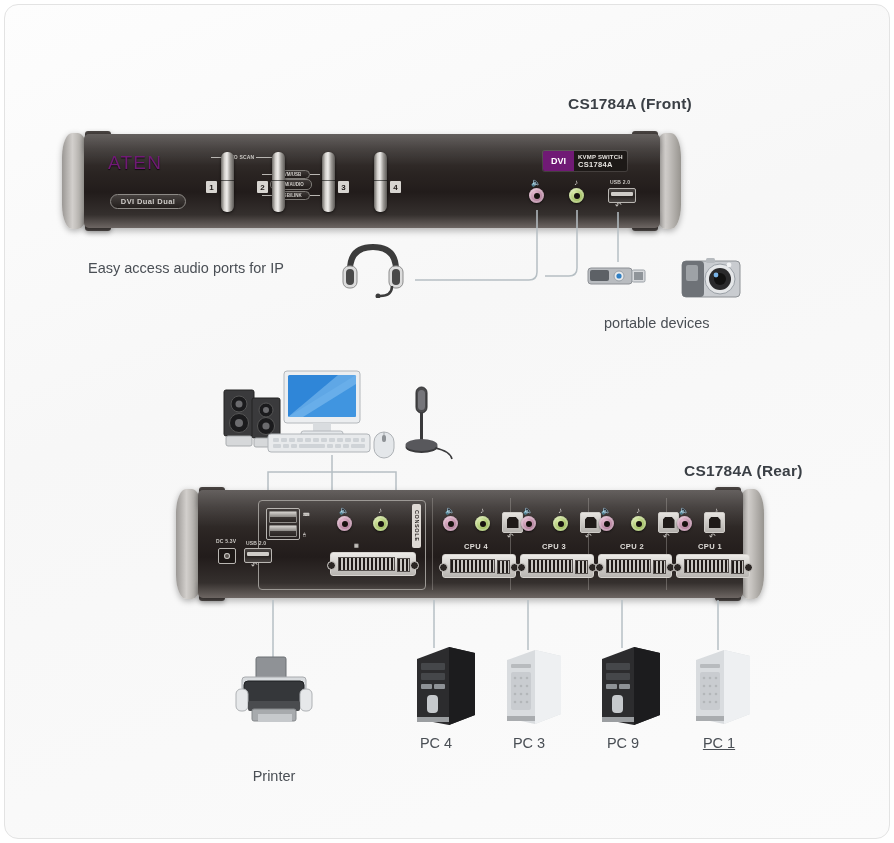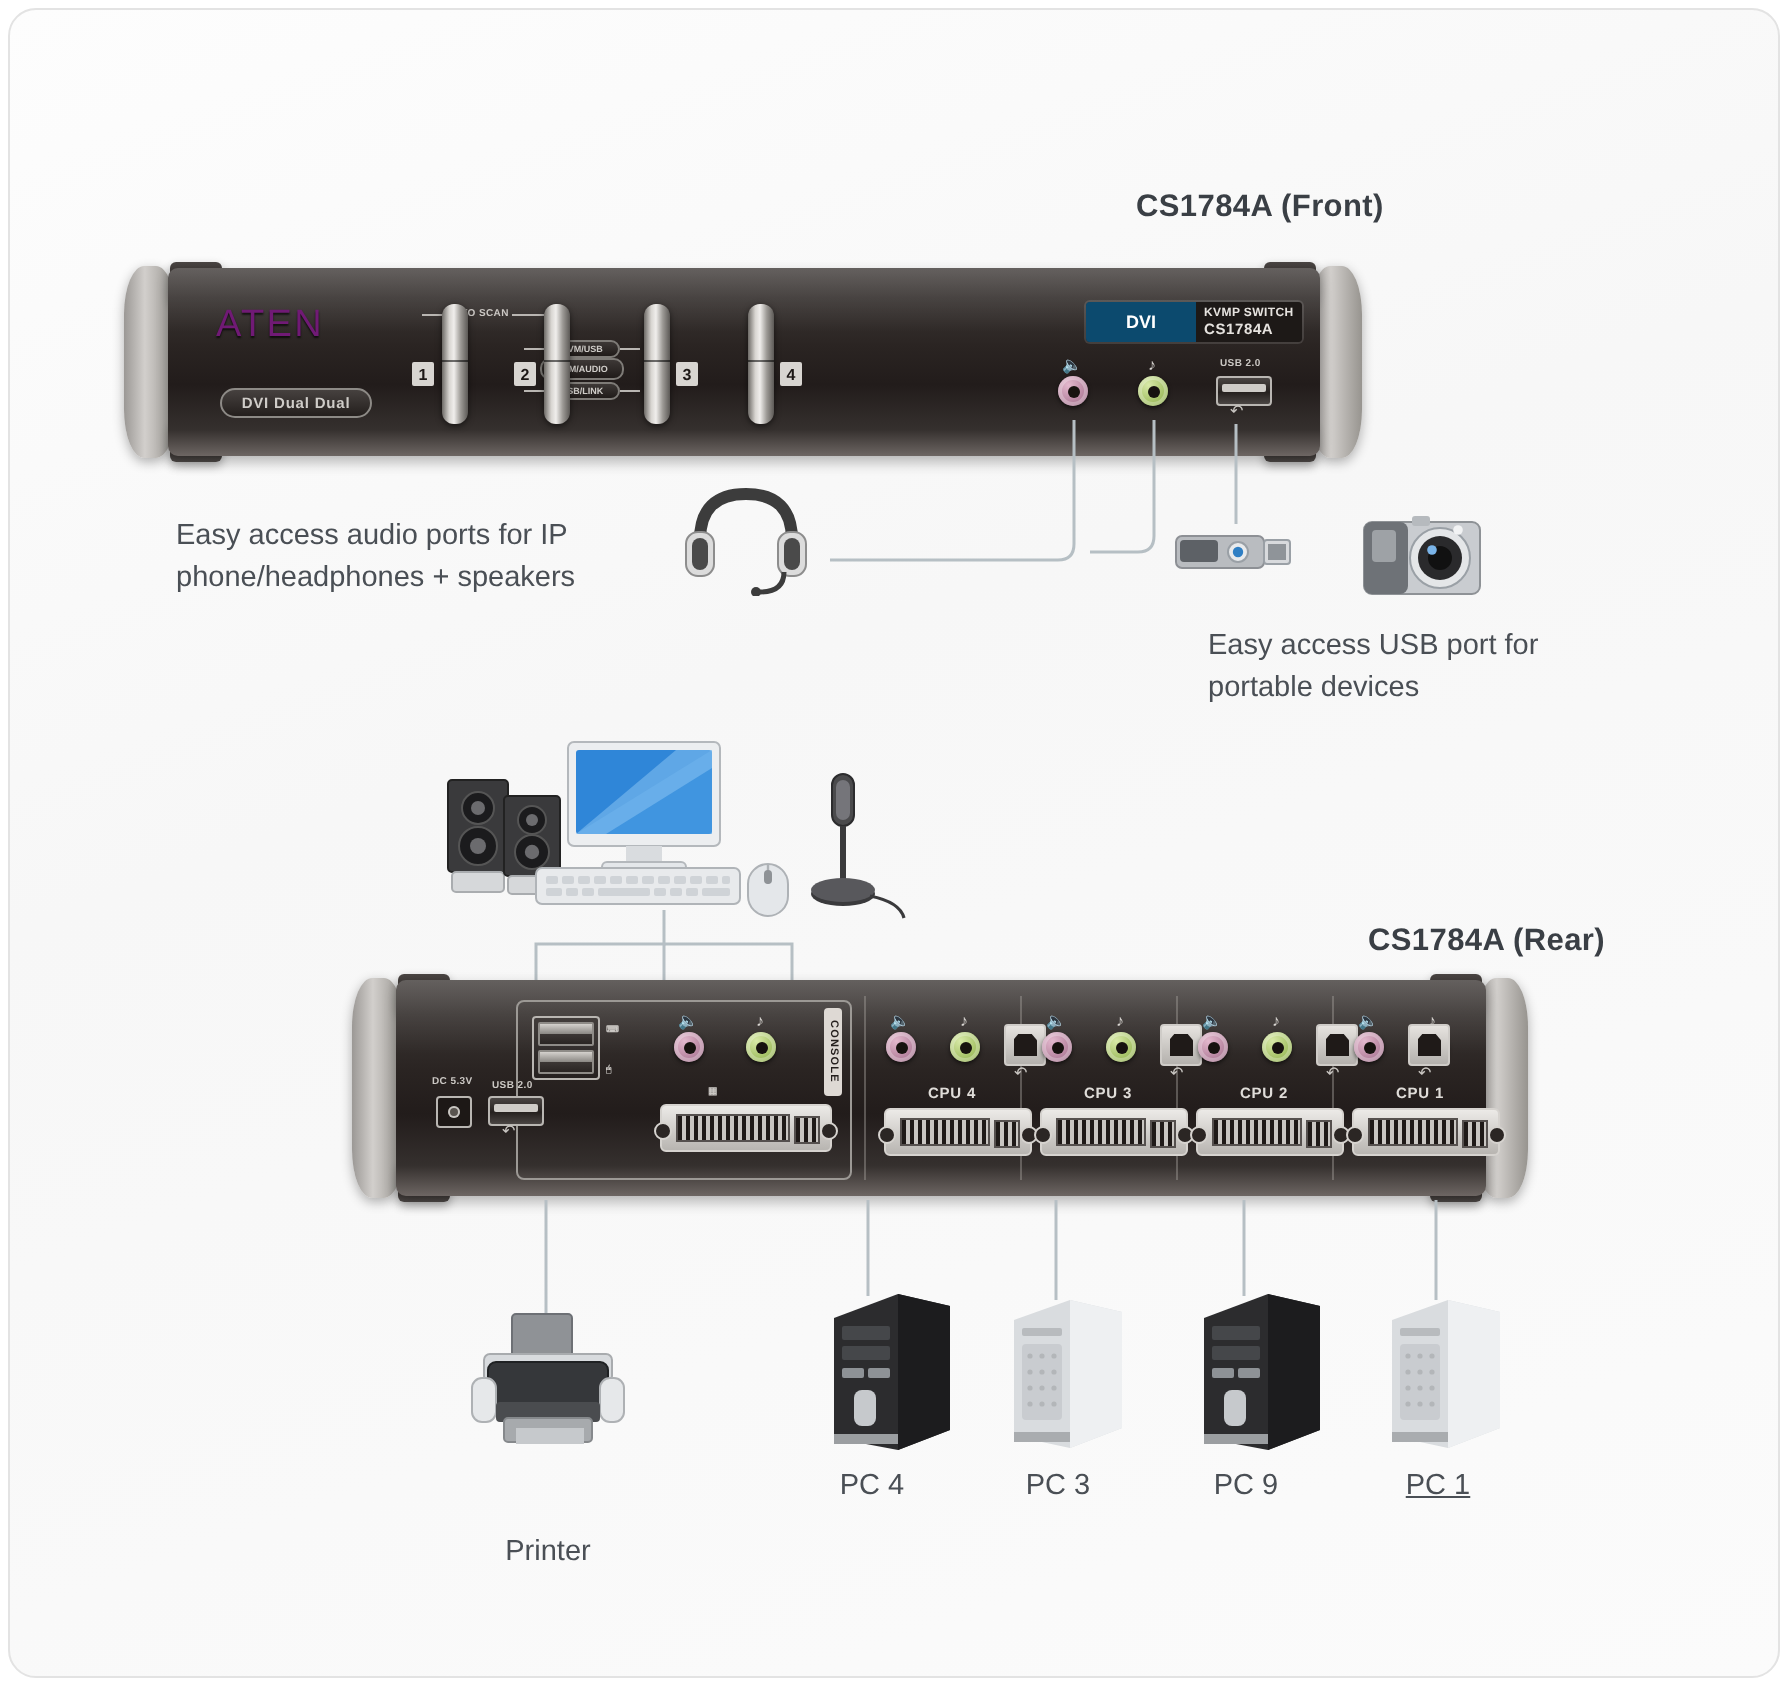--- a/index.html
+++ b/index.html
@@ -170,25 +170,25 @@
   }
   .badge-dvi {
     position: absolute;
     display: flex;
     align-items: stretch;
     border-radius: 2px;
     overflow: hidden;
     box-shadow: 0 0 0 1px rgba(255,255,255,0.12);
   }
   .badge-dvi .bd-left {
-    background: #0c4a6e;
+    background: #701a75;
     color: #ffffff;
     font-size: 9px;
     font-weight: bold;
-    padding: 0 20px;
+    padding: 0 8px;
     display: flex;
     align-items: center;
   }
   .badge-dvi .bd-right {
     background: #1d1917;
     color: #e6e3df;
     padding: 1px 4px 1px 4px;
     display: flex;
     flex-direction: column;
     justify-content: center;
@@ -458,21 +458,20 @@
       <rect x="49" y="26" width="14" height="22" rx="6" fill="#dcdcdc" stroke="#8d8d8d"></rect>
       <rect x="6" y="29" width="8" height="16" rx="4" fill="#4a4a4a"></rect>
       <rect x="52" y="29" width="8" height="16" rx="4" fill="#4a4a4a"></rect>
       <path d="M52 46 Q52 56 40 56" fill="none" stroke="#3c3c3c" stroke-width="2.5"></path>
       <circle cx="38" cy="56" r="2.5" fill="#3c3c3c"></circle>
     </svg>
   </div>
 
   <div class="caption" style="left:88px; top:258px;">
     <div>Easy access audio ports for IP</div>
-    <div>phone/headphones + speakers</div>
   </div>
 
   <div class="dev" style="left:586px; top:263px;">
     <svg width="66" height="26" viewBox="0 0 66 26">
       <rect x="2" y="5" width="44" height="16" rx="3" fill="#b9bcc0" stroke="#8d9095"></rect>
       <rect x="4" y="7" width="19" height="11" rx="2" fill="#5d6166"></rect>
       <circle cx="33" cy="13" r="5" fill="#e8eaec" stroke="#9aa0a6"></circle>
       <circle cx="33" cy="13" r="2.6" fill="#2f7fc4"></circle>
       <rect x="46" y="7" width="13" height="12" rx="1.5" fill="#d8dadd" stroke="#9aa0a6"></rect>
       <rect x="48" y="9" width="9" height="8" fill="#8f9499"></rect>
@@ -487,21 +486,20 @@
       <circle cx="40" cy="24" r="15" fill="#e4e6e8" stroke="#9aa0a6"></circle>
       <circle cx="40" cy="24" r="11" fill="#2a2a2c"></circle>
       <circle cx="40" cy="24" r="6" fill="#111"></circle>
       <circle cx="36" cy="20" r="2.4" fill="#7ab4e8"></circle>
       <rect x="26" y="3" width="9" height="5" rx="1.5" fill="#b6babe"></rect>
       <circle cx="49" cy="10" r="2.4" fill="#f2f3f4"></circle>
     </svg>
   </div>
 
   <div class="caption" style="left:604px; top:313px;">
-    <div>Easy access USB port for</div>
     <div>portable devices</div>
   </div>
 
   <div class="dev" style="left:222px; top:388px;">
     <svg width="72" height="62" viewBox="0 0 72 62">
       <rect x="2" y="2" width="30" height="46" rx="2" fill="#3a3a3c" stroke="#222"></rect>
       <circle cx="17" cy="16" r="8" fill="#1b1b1d" stroke="#555"></circle>
       <circle cx="17" cy="16" r="3.5" fill="#6b6b6e"></circle>
       <circle cx="17" cy="35" r="9.5" fill="#1b1b1d" stroke="#555"></circle>
       <circle cx="17" cy="35" r="4" fill="#6b6b6e"></circle>

